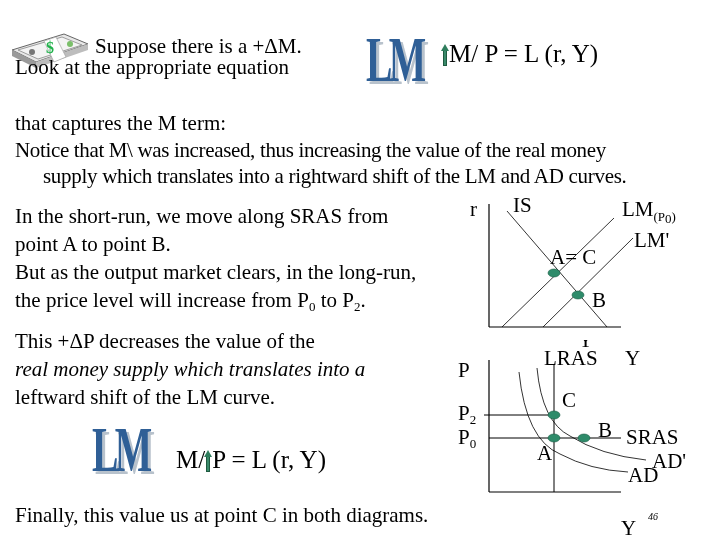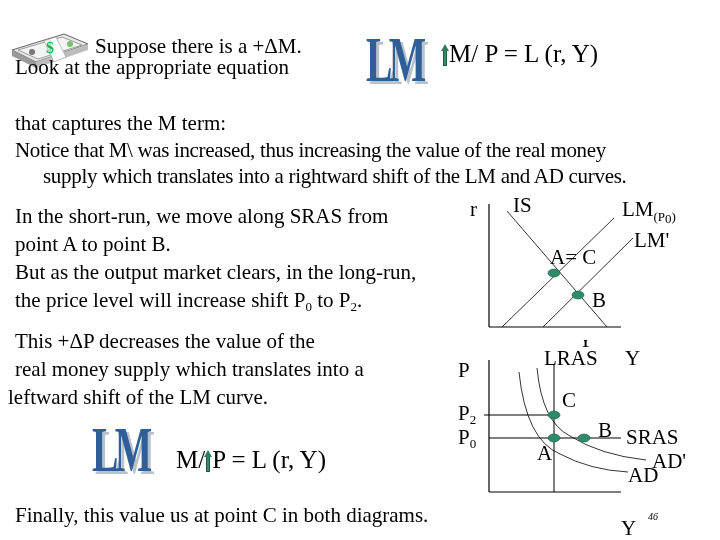--- a/index.html
+++ b/index.html
@@ -45,26 +45,26 @@
 <div class="abs txt" style="left:15px;top:55px;">Look at the appropriate equation</div>
 <div class="abs txt" style="left:15px;top:111px;">that captures the M term:</div>
 
 <div class="abs txt" style="left:15px;top:138px;letter-spacing:-0.35px;">Notice that M\ was increased, thus increasing the value of the real money</div>
 <div class="abs txt" style="left:15px;top:164px;letter-spacing:-0.3px;margin-left:28px;">supply which translates into a rightward shift of the LM and AD curves.</div>
 
 <div class="abs txt" style="left:15px;top:204px;">In the short-run, we move along SRAS from</div>
 <div class="abs txt" style="left:15px;top:232px;text-align:right;">point A to point B.</div>
 <div class="abs txt" style="left:15px;top:260px;">But as the output market clears, in the long-run,</div>
 <div class="abs txt" style="left:15px;top:288px;">
-  <span>the price level will increase shift P</span><sub>0</sub><span> to P</span><sub>2</sub><span>.</span>
+  <span>the price level will increase from P</span><sub>0</sub><span> to P</span><sub>2</sub><span>.</span>
 </div>
 
 <div class="abs txt" style="left:15px;top:329px;font-family:Liberation Serif, serif;">This +ΔP decreases the value of the</div>
-<div class="abs txt" style="left:15px;top:357px;">real money supply which translates into a</div>
-<div class="abs txt" style="left:8px;top:385px;">leftward shift of the LM curve.</div>
+<div class="abs txt" style="left:15px;top:357px;font-style:italic;">real money supply which translates into a</div>
+<div class="abs txt" style="left:15px;top:385px;">leftward shift of the LM curve.</div>
 
 <div class="abs lm-logo" style="left:92px;top:418px;">LM</div>
 
 <div class="abs eq" style="left:176px;top:449px;">
   <span>M/</span><span class="arrow-up"></span><span>P = L (r, Y)</span>
 </div>
 
 <div class="abs txt" style="left:15px;top:503px;">Finally, this value us at point C in both diagrams.</div>
 
 <svg class="abs" style="left:440px;top:190px;" width="280" height="150" viewBox="0 0 280 150">

